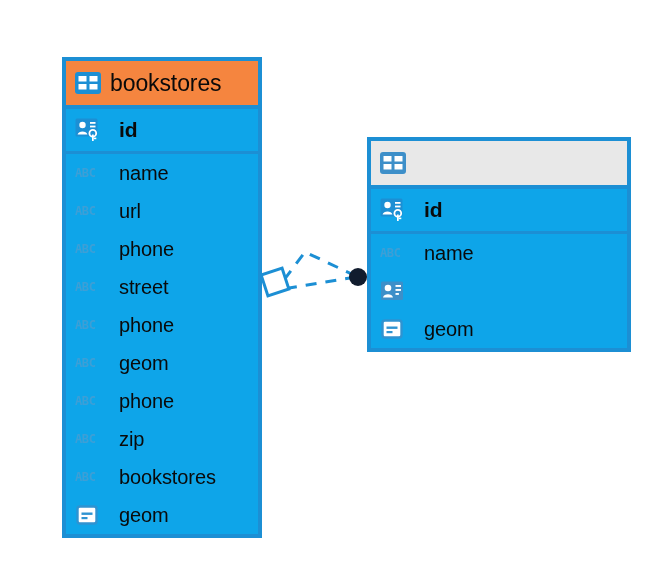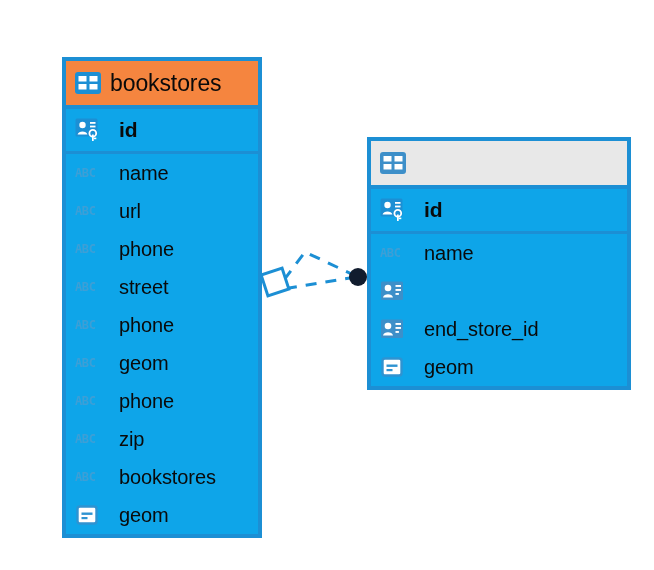--- a/index.html
+++ b/index.html
@@ -295,33 +295,20 @@
           <rect x="1" y="1.5" width="22" height="18.5" rx="1.5" fill="#3d8fc9"></rect>
           <circle cx="8" cy="8" r="3.3" fill="#ffffff"></circle>
           <path d="M 3,17.6 C 3.9,13.2 12.1,13.2 13,17.6 Z" fill="#ffffff"></path>
           <rect x="15.5" y="5" width="5.5" height="1.9" fill="#ffffff"></rect>
           <rect x="15.5" y="9" width="5.5" height="1.9" fill="#ffffff"></rect>
           <rect x="15.5" y="13" width="3.4" height="1.9" fill="#ffffff"></rect>
         </svg>
       </span>
     </div>
 
-    <div class="field-row">
-      <span class="icon">
-        <svg width="26" height="22" viewBox="0 0 26 22">
-          <rect x="1" y="1.5" width="22" height="18.5" rx="1.5" fill="#3d8fc9"></rect>
-          <circle cx="8" cy="8" r="3.3" fill="#ffffff"></circle>
-          <path d="M 3,17.6 C 3.9,13.2 12.1,13.2 13,17.6 Z" fill="#ffffff"></path>
-          <rect x="15.5" y="5" width="5.5" height="1.9" fill="#ffffff"></rect>
-          <rect x="15.5" y="9" width="5.5" height="1.9" fill="#ffffff"></rect>
-          <rect x="15.5" y="13" width="3.4" height="1.9" fill="#ffffff"></rect>
-        </svg>
-      </span>
-      <span class="field-label">end_store_id</span>
-    </div>
 
     <div class="field-row">
       <span class="icon">
         <svg width="26" height="22" viewBox="0 0 26 22">
           <rect x="2.5" y="2.5" width="19" height="17" rx="2.5" fill="#ffffff" stroke="#2f93d1" stroke-width="2.4"></rect>
           <rect x="6.5" y="8.5" width="11" height="2.4" fill="#2f93d1"></rect>
           <rect x="6.5" y="13" width="6" height="2.2" fill="#2f93d1"></rect>
         </svg>
       </span>
       <span class="field-label">geom</span>

